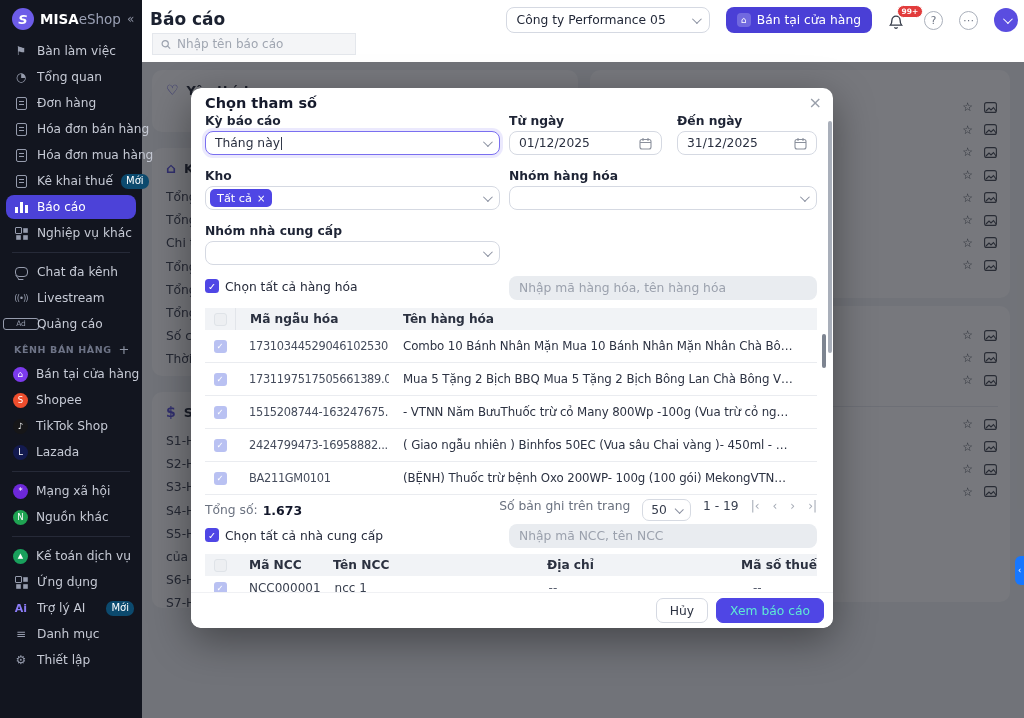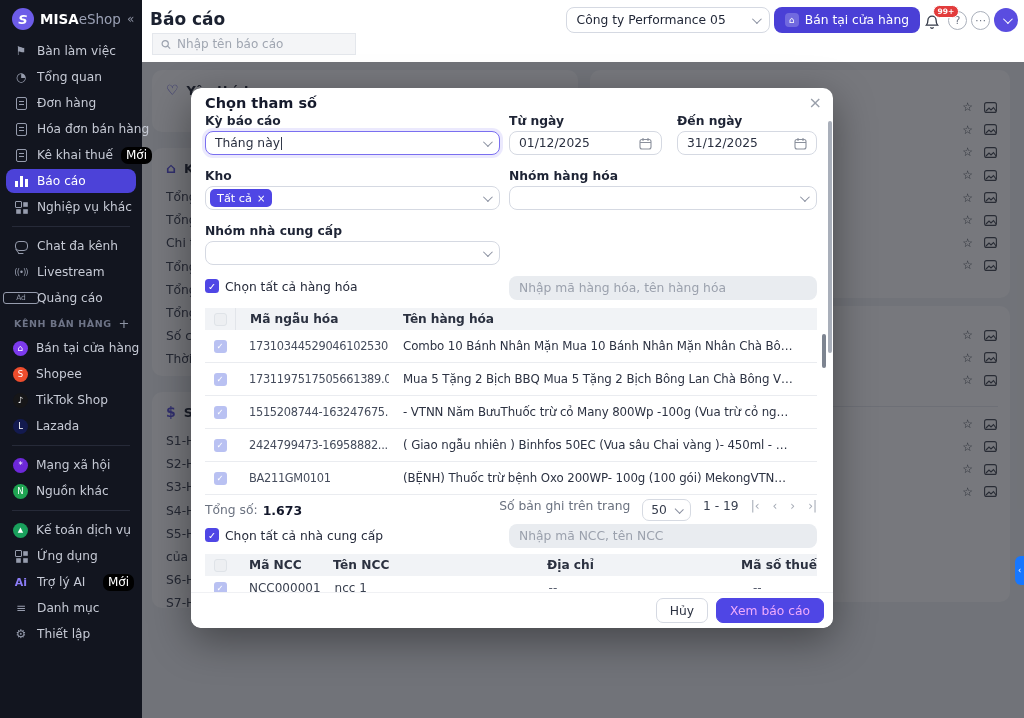--- a/index.html
+++ b/index.html
@@ -14,21 +14,21 @@
   .brand { font-size:13.5px; color:#fff; font-weight:bold; white-space:nowrap; }
   .brand .b2 { color:#9aa0b4; font-weight:normal; }
   .collapse { margin-left:auto; color:#8b90a0; font-size:12px; cursor:pointer; }
   .s-item { display:flex; align-items:center; gap:8px; height:26px; padding:0 8px 0 13px; font-size:12.2px; color:#c6cad5; white-space:nowrap; cursor:pointer; }
   .s-ico { width:16px; flex:0 0 16px; display:flex; align-items:center; justify-content:center; color:#969cad; font-size:12px; }
   .s-item.active { background:#4c42d8; color:#fff; margin:1px 6px; padding:0 4px 0 7px; border-radius:8px; height:24px; }
   .s-item.active .s-ico { color:#fff; }
   .s-div { height:1px; background:#262a38; margin:6px 12px; }
   .s-section { display:flex; align-items:center; height:24px; padding:0 12px 0 14px; color:#6e7487; font-size:9.5px; font-weight:bold; letter-spacing:.6px; }
   .s-plus { margin-left:auto; color:#8d93a3; font-size:13px; font-weight:normal; cursor:pointer; }
-  .mini-badge { margin-left:auto; background:#000000; color:#fff; font-size:12px; line-height:1; padding:2.5px 5px; border-radius:7px; }
+  .mini-badge { margin-left:auto; background:#0c4a6e; color:#fff; font-size:10px; line-height:1; padding:2.5px 5px; border-radius:7px; }
   .dot-ico { width:15px; height:15px; border-radius:50%; color:#fff; font-size:8.5px; display:flex; align-items:center; justify-content:center; flex:0 0 15px; }
   .i-doc { width:11px; height:13px; border:1.3px solid currentColor; border-radius:2px; position:relative; display:inline-block; }
   .i-doc::after { content:""; position:absolute; left:2px; right:2px; top:3px; height:6px;
     background:repeating-linear-gradient(to bottom,currentColor 0 1px,transparent 1px 3px); }
   .i-grid { width:12px; height:12px; position:relative; display:inline-block; }
   .i-grid::before { content:""; position:absolute; left:0; top:0; width:5px; height:5px; border:1.2px solid currentColor; border-radius:1px;
     box-shadow:7px 0 0 -1.2px currentColor, 0 7px 0 -1.2px currentColor, 7px 7px 0 -1.2px currentColor; }
   .i-bars { width:13px; height:11px; display:inline-block;
     background:
       linear-gradient(currentColor,currentColor) 0 100%/3px 6px no-repeat,
@@ -39,21 +39,21 @@
   .i-ad { font-size:7.5px; border:1.1px solid currentColor; border-radius:3px; padding:1px 12px; line-height:1; }
   .i-live { font-size:8.5px; letter-spacing:-1px; }
   .ai-txt { color:#8b7cf6; font-weight:bold; font-size:11px; }
 
   
   .main-top { position:absolute; left:142px; top:0; right:0; height:62px; background:#fff; z-index:1; }
   .page-title { position:absolute; left:8px; top:9px; font-size:17px; font-weight:bold; color:#1b2130; }
   .top-search { position:absolute; left:10px; top:33px; width:204px; height:22px; background:#f4f5f7; border:1px solid #e4e7ec; border-radius:0; display:flex; align-items:center; padding:0 8px; gap:6px; }
   .top-search input { border:none; outline:none; background:transparent; font-size:12px; color:#3a4050; width:100%; font-family:inherit; }
   .top-search input::placeholder { color:#a0a6b1; }
-  .hdr-right { position:absolute; right:6px; top:7px; display:flex; align-items:center; gap:4px; }
+  .hdr-right { position:absolute; right:6px; top:7px; display:flex; align-items:center; gap:16px; }
   .company-sel { height:26px; border:1px solid #d5d9e2; border-radius:8px; display:flex; align-items:center; padding:0 10px; gap:26px; font-size:12.3px; color:#222838; cursor:pointer; background:#fff; }
   .caret { width:7px; height:7px; border-right:1.5px solid #8a90a0; border-bottom:1.5px solid #8a90a0; transform:rotate(45deg) translateY(-2px); flex:0 0 7px; }
   .store-btn { height:26px; background:#4a3fd6; color:#fff; border:none; border-radius:8px; display:flex; align-items:center; gap:6px; padding:0 11px; font-size:12.3px; font-family:inherit; cursor:pointer; }
   .store-ico { width:14px; height:14px; border-radius:4px; background:rgba(255,255,255,.22); display:flex; align-items:center; justify-content:center; font-size:9px; }
   .bell-wrap { position:relative; width:20px; height:22px; display:flex; align-items:flex-end; cursor:pointer; }
   .nbadge { position:absolute; top:-4px; left:9px; background:#e23c3c; color:#fff; font-size:7.5px; font-weight:bold; padding:1.5px 3.5px; border-radius:7px; border:1.5px solid #fff; line-height:1; }
   .circ { width:19px; height:19px; border:1.3px solid #aab0bb; border-radius:50%; color:#6b7280; font-size:10.5px; display:flex; align-items:center; justify-content:center; cursor:pointer; background:#fff; }
   .avatar { width:24px; height:24px; border-radius:50%; background:#5a4de0; display:flex; align-items:center; justify-content:center; cursor:pointer; }
   .avatar .caret { border-color:#fff; }
 
@@ -113,21 +113,21 @@
   .pag-right { margin-left:auto; display:flex; align-items:flex-start; gap:12px; }
   .pp-select { height:22px; border:1px solid #d6dae2; border-radius:7px; display:flex; align-items:center; gap:8px; padding:0 8px; color:#333a4a; cursor:pointer; }
   .pp-select .caret { transform:rotate(45deg) translateY(-1px); width:6px; height:6px; }
   .pag-range { color:#394050; }
   .pnav { display:flex; gap:13px; color:#a4aab5; font-size:12px; }
   .pnav span { cursor:pointer; }
   .m-footer { position:absolute; left:0; top:504px; width:642px; height:36px; background:#fff; border-top:1px solid #f0f1f4; border-radius:0 0 10px 10px; display:flex; align-items:center; justify-content:flex-end; gap:8px; padding-right:9px; }
   .btn { height:25px; border-radius:7px; font-size:12.3px; font-family:inherit; display:flex; align-items:center; cursor:pointer; }
   .btn-plain { background:#fff; border:1px solid #d5d9e2; color:#2a3040; padding:0 13px; }
   .btn-ghost { background:#fff; border:1px solid #8a7ff0; color:#4f46e5; padding:0 12px; }
-  .btn-primary { background:#4f46e5; border:1px solid #4f46e5; color:#f0abfc; padding:0 13px; }
+  .btn-primary { background:#4f46e5; border:1px solid #4f46e5; color:#5eead4; padding:0 13px; }
   .sb-outer { position:absolute; left:637px; top:33px; width:4px; height:232px; background:#a9afba; border-radius:2px; }
   .sb-inner { position:absolute; left:631px; top:246px; width:4px; height:34px; background:#7d8490; border-radius:2px; }
 </style>
 </head>
 <body>
 
 <div class="app">
 
   <aside class="sidebar">
     <div class="logo-row">
@@ -148,20 +148,26 @@
       <span class="s-ico">
           <span class="i-doc"></span>
         </span>
       <span>Đơn hàng</span>
     </div>
     <div class="s-item">
       <span class="s-ico">
           <span class="i-doc"></span>
         </span>
       <span>Hóa đơn bán hàng</span>
+    </div>
+    <div class="s-item">
+      <span class="s-ico">
+          <span class="i-doc"></span>
+        </span>
+      <span>Hóa đơn mua hàng</span>
     </div>
     <div class="s-item">
       <span class="s-ico">
           <span class="i-doc"></span>
         </span>
       <span>Kê khai thuế</span>
       <span class="mini-badge">Mới</span>
     </div>
     <div class="s-item active">
       <span class="s-ico">

